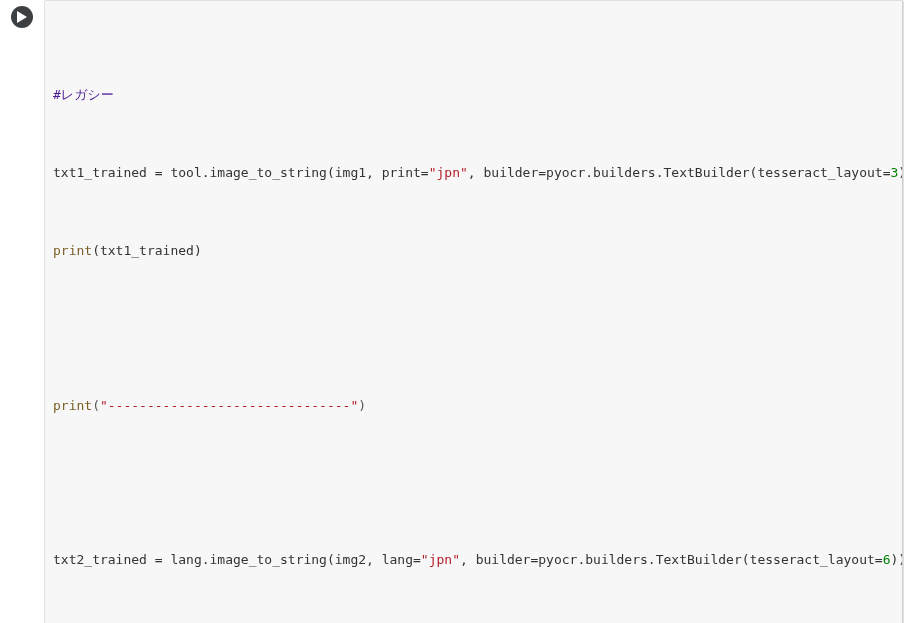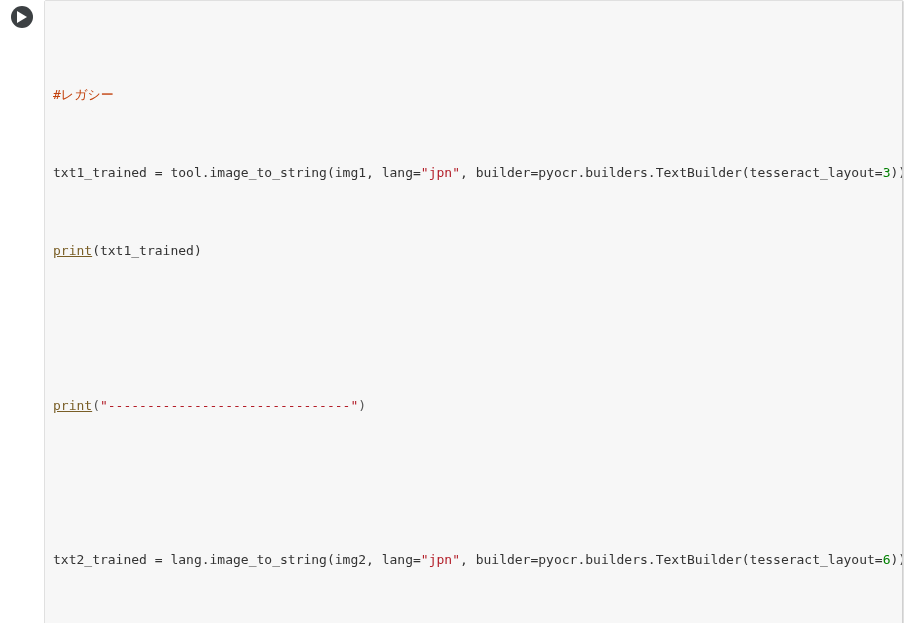--- a/index.html
+++ b/index.html
@@ -45,44 +45,44 @@
   }
   .ram-bar {
     position: absolute;
     right: 0;
     top: 0;
     bottom: 0;
     width: 1px;
     background: #d0d0d0;
   }
   .code-line { min-height: 18px; }
-  .tok-comment { color: #c2410c; }
+  .tok-comment { color: #4c1d95; }
   .tok-ident   { color: #333333; }
   .tok-punc    { color: #555555; }
   .tok-str     { color: #b31d28; }
-  .tok-func    { color: #795e26; text-decoration: underline; }
+  .tok-func    { color: #795e26; }
   .tok-num     { color: #008000; }
 </style>
 </head>
 <body>
 
 <div class="cell">
   <div class="gutter">
     <div class="run-icon">
       <svg width="10" height="12" viewBox="0 0 10 12">
         <polygon points="0,0 10,6 0,12" fill="#ffffff"></polygon>
       </svg>
     </div>
   </div>
   <div class="code-area">
     <div class="ram-bar"></div>
 
     <div class="code-line"><span class="tok-comment">#レガシー</span></div>
 
-    <div class="code-line"><span class="tok-ident">txt1_trained = tool.image_to_string(img1, lang=</span><span class="tok-str">"jpn"</span><span class="tok-ident">, builder=pyocr.builders.TextBuilder(tesseract_layout=</span><span class="tok-num">3</span><span class="tok-ident">))</span></div>
+    <div class="code-line"><span class="tok-ident">txt1_trained = tool.image_to_string(img1, print=</span><span class="tok-str">"jpn"</span><span class="tok-ident">, builder=pyocr.builders.TextBuilder(tesseract_layout=</span><span class="tok-num">3</span><span class="tok-ident">))</span></div>
 
     <div class="code-line"><span class="tok-func">print</span><span class="tok-ident">(txt1_trained)</span></div>
 
     <div class="code-line"></div>
 
     <div class="code-line"><span class="tok-func">print</span><span class="tok-punc">(</span><span class="tok-str">"-------------------------------"</span><span class="tok-punc">)</span></div>
 
     <div class="code-line"></div>
 
     <div class="code-line"><span class="tok-ident">txt2_trained = lang.image_to_string(img2, lang=</span><span class="tok-str">"jpn"</span><span class="tok-ident">, builder=pyocr.builders.TextBuilder(tesseract_layout=</span><span class="tok-num">6</span><span class="tok-ident">))</span></div>

